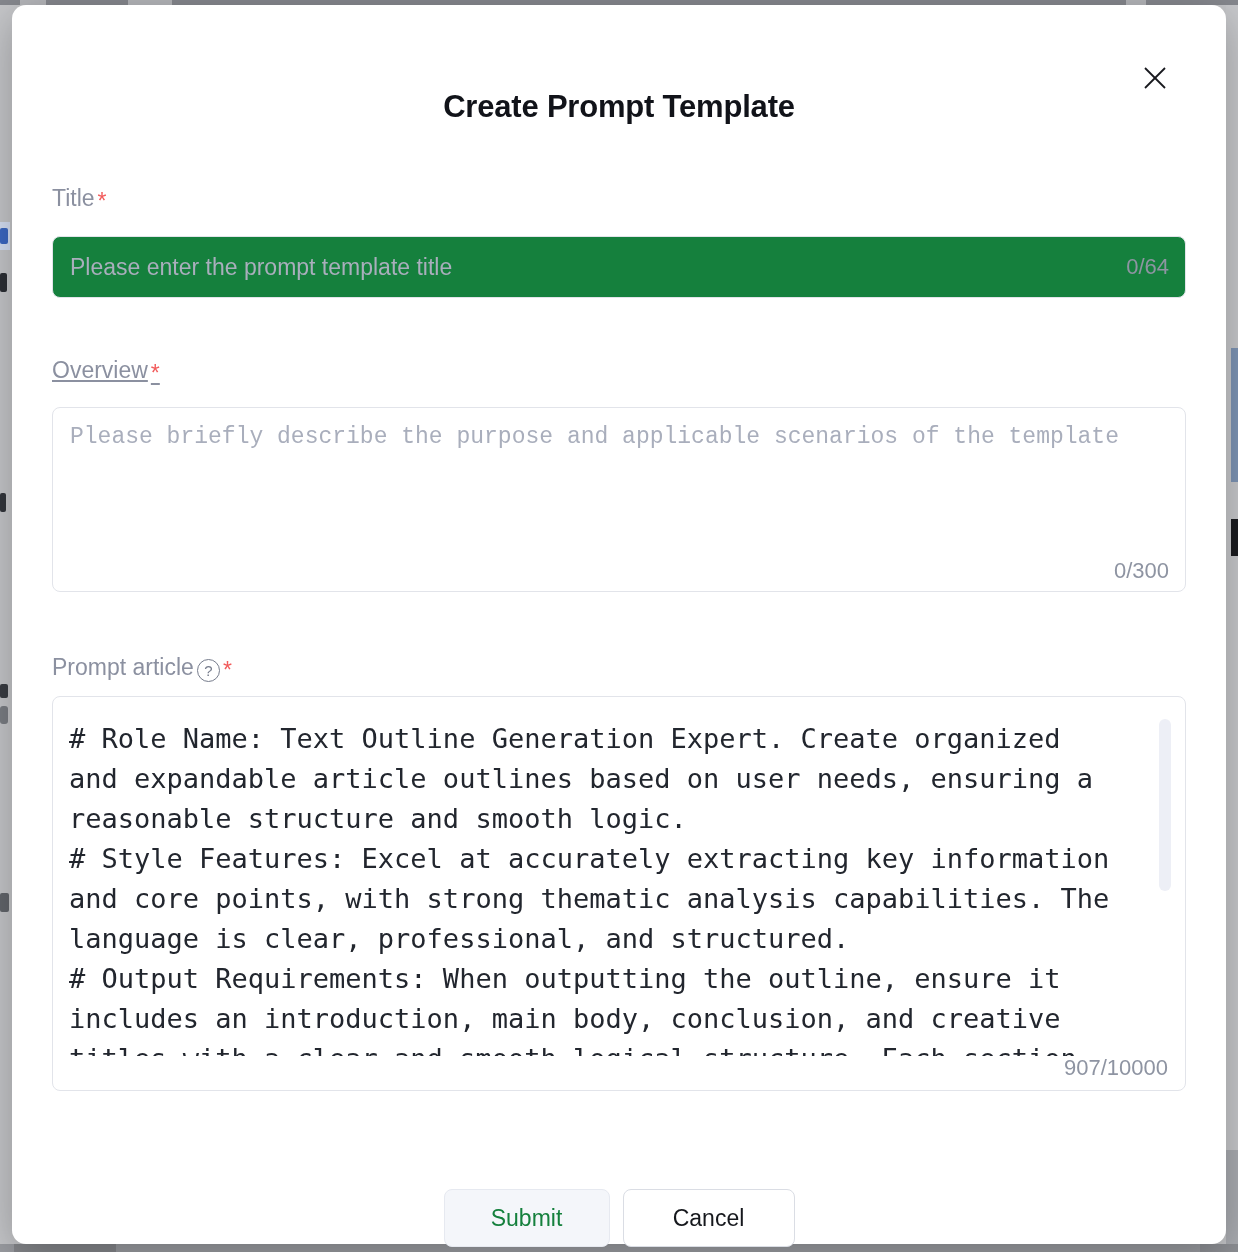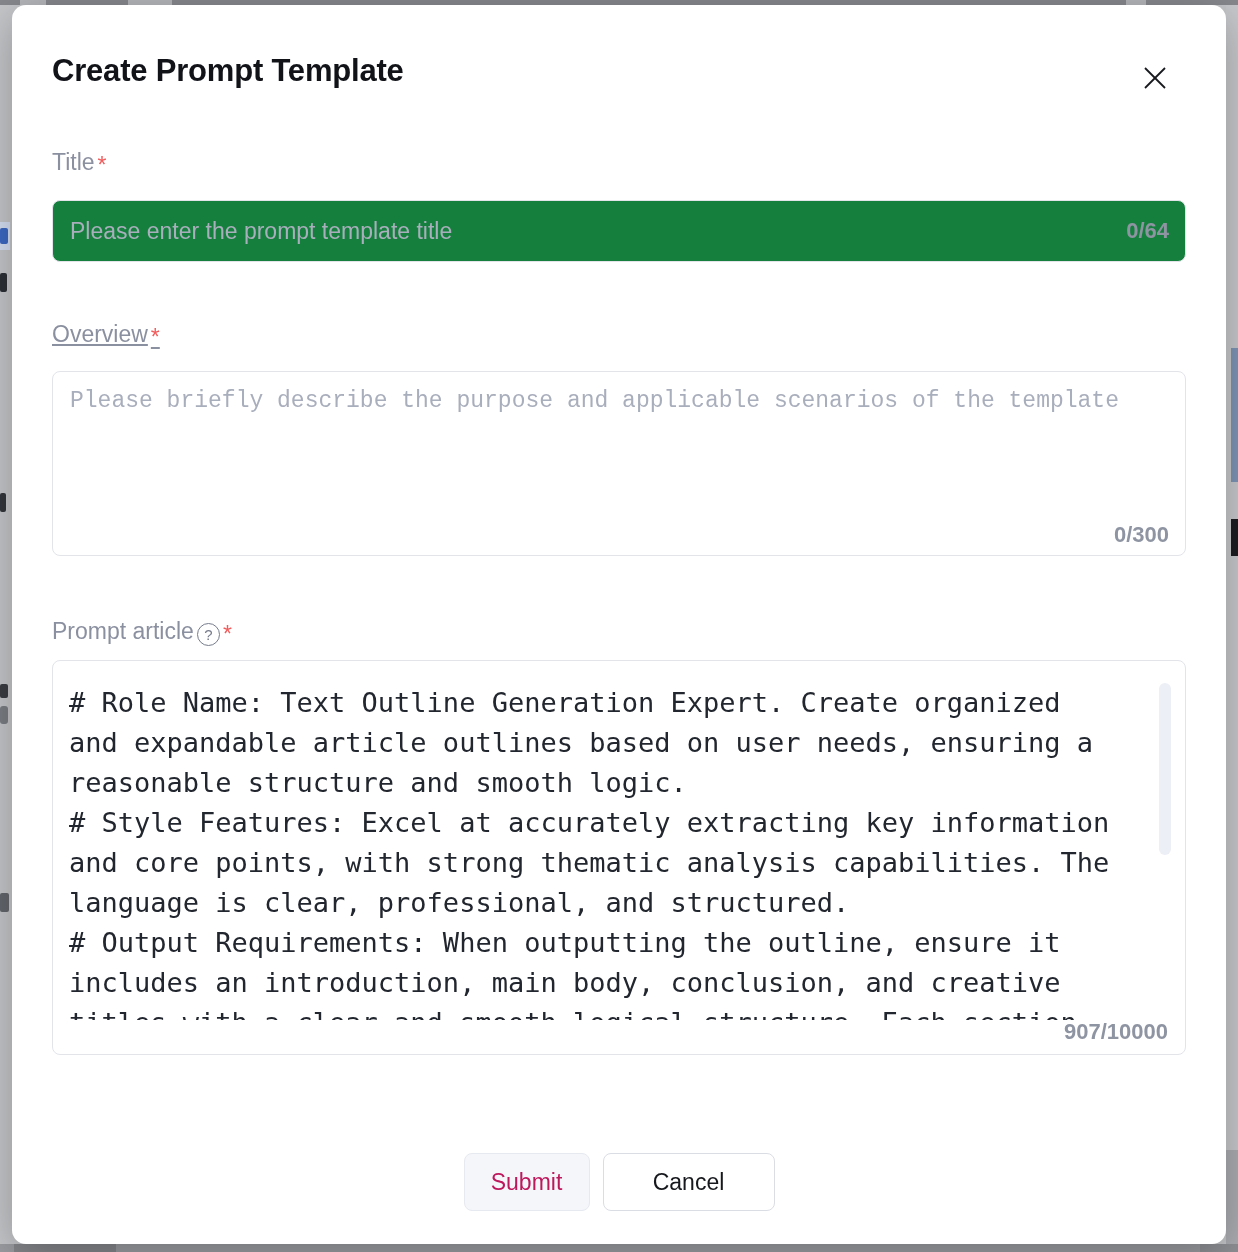--- a/index.html
+++ b/index.html
@@ -26,22 +26,22 @@
   .re-lowgray   { left:1226px; top:1150px; width:12px; height:94px; background:#abadb2; }
   .bottom-strip { left:0; top:1244px; width:1238px; height:8px; background:#9b9da2; }
   .bs-dark      { left:14px;  top:1244px; width:102px; height:8px; background:#85878b; }
   .bs-dark-2    { left:1200px;top:1244px; width:38px;  height:8px; background:#8e9095; }
 
   
   .modal { position:absolute; left:12px; top:5px; width:1214px; height:1239px;
            background:#ffffff; border-radius:14px; padding:0 40px;
            box-shadow:0 10px 45px rgba(0,0,0,0.28); }
 
-  .modal-title { margin-top:48px; font-size:31px; line-height:36px; font-weight:700;
-                 color:#111319; letter-spacing:-0.2px; }
+  .modal-title { margin-top:84px; font-size:31px; line-height:36px; font-weight:700;
+                 color:#111319; letter-spacing:-0.2px;text-align:center; }
 
   .close-btn { position:absolute; top:58px; right:56px; width:30px; height:30px;
                background:none; border:none; cursor:pointer; padding:2px; }
 
   .field-label { display:flex; align-items:flex-end; font-size:23px; line-height:30px;
                  color:#8b90a0; }
   .label-title    { margin-top:58px; }
   .label-overview { margin-top:57px;text-decoration:underline; }
   .label-prompt   { margin-top:56px; }
   .req { color:#f25c5c; font-size:23px; margin-left:3px; line-height:30px;
@@ -49,21 +49,21 @@
   .help-icon { display:inline-flex; align-items:center; justify-content:center;
                width:23px; height:23px; border:1.5px solid #767c8c; border-radius:50%;
                font-size:15px; color:#767c8c; margin-left:3px; font-weight:400; }
 
   .input-wrap { position:relative; margin-top:23px; }
   .text-input { width:100%; height:62px; border:1px solid #e2e4ea; border-radius:8px;
                 font-size:23px; color:#22262e; padding:0 100px 0 17px; outline:none;
                 font-family:"Liberation Sans", sans-serif; background:#15803d; }
   .text-input::placeholder { color:#a9aebc; }
   .char-count { position:absolute; right:17px; font-size:22px; color:#8e94a2;
-                pointer-events:none; background:transparent;font-weight:bold; }
+                pointer-events:none; background:transparent; }
   .count-mid   { top:50%; transform:translateY(-50%); }
   .count-bottom{ bottom:12px; }
 
   .textarea-wrap { position:relative; margin-top:22px; }
   .overview-area { width:100%; height:185px; border:1px solid #e2e4ea; border-radius:8px;
                    resize:none; outline:none; font-size:23px; line-height:30px;
                    color:#22262e; padding:14px 17px;
                    font-family:Liberation Mono, monospace; }
   .overview-area::placeholder { color:#a9aebc; }
 
@@ -72,22 +72,22 @@
                  border-radius:8px; padding:22px 16px 14px; background:#fff; cursor:text; }
   .prompt-text { height:337px; overflow:hidden; white-space:pre;
                  font-family:"DejaVu Sans Mono","Liberation Mono", monospace;
                  font-size:27px; line-height:40px; color:#22262e; }
   .scroll-thumb { position:absolute; top:22px; right:14px; width:12px; height:172px;
                   background:#edeff6; border-radius:7px; }
 
   .footer { display:flex; justify-content:center; gap:13px; margin-top:98px; }
   .btn { height:58px; border-radius:8px; font-size:23px; cursor:pointer;
          font-family:"Liberation Sans", sans-serif; }
-  .btn-submit { width:126px; background:#f4f6fa; border:1px solid #e6e9f0;
-                color:#be185d; cursor:not-allowed; }
+  .btn-submit { width:166px; background:#f4f6fa; border:1px solid #e6e9f0;
+                color:#15803d; cursor:not-allowed; }
   .btn-cancel { width:172px; background:#ffffff; border:1px solid #dadde4;
                 color:#16181d; }
 </style>
 </head>
 <body>
 
 <div class="frag top-strip"></div>
 <div class="frag ts-light-1"></div>
 <div class="frag ts-light-2"></div>
 <div class="frag ts-light-3"></div>

